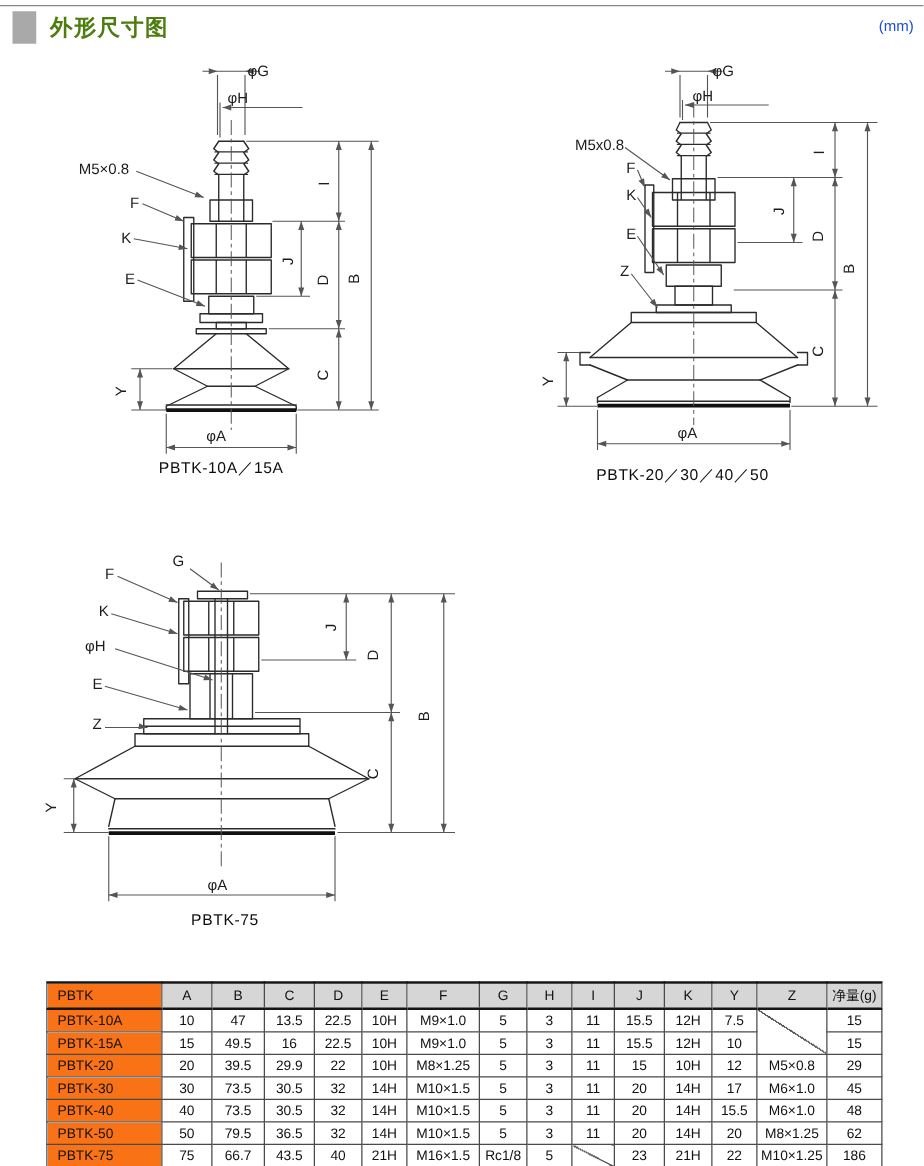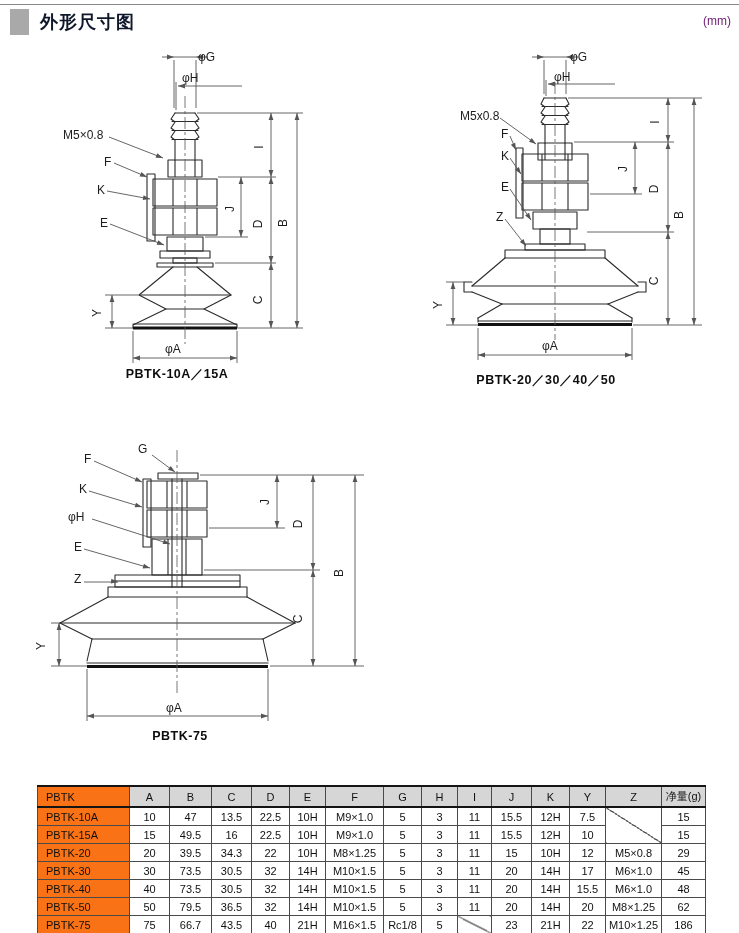--- a/index.html
+++ b/index.html
@@ -1,27 +1,27 @@
 <!DOCTYPE html>
 <html><head>
 <meta charset="utf-8">
 <style>
   html,body{margin:0;padding:0;background:#fff;}
   body{width:739px;height:933px;font-family:"Liberation Sans",sans-serif;-webkit-font-smoothing:antialiased;}
   .page{position:relative;width:739px;height:933px;background:#fff;overflow:hidden;}
   .toprule{position:absolute;left:0;top:4px;width:739px;height:1px;background:#888;}
   .titlesq{position:absolute;left:10px;top:9px;width:19px;height:26px;background:#a9a9a9;}
-  .pagetitle{position:absolute;left:40px;top:10px;font-size:18px;font-weight:bold;color:#0f172a;letter-spacing:1px;}
-  .unit{position:absolute;right:8px;top:14px;font-size:12px;color:#701a75;text-align:center;}
+  .pagetitle{position:absolute;left:40px;top:10px;font-size:18px;font-weight:bold;color:#4d7c0f;letter-spacing:1px;}
+  .unit{position:absolute;right:8px;top:14px;font-size:12px;color:#1d4ed8;text-align:center;}
   figure{position:absolute;margin:0;padding:0;}
   #fig1{left:35px;top:48px;width:280px;height:345px;}
   #fig2{left:430px;top:48px;width:300px;height:345px;}
   #fig3{left:30px;top:435px;width:345px;height:320px;}
   figure svg{position:absolute;left:0;top:0;}
-  figcaption{position:absolute;text-align:center;font-weight:bold;font-size:12.5px;color:#0d0d0d;letter-spacing:.5px;}
+  figcaption{position:absolute;text-align:center;font-weight:normal;font-size:12.5px;color:#0d0d0d;letter-spacing:.5px;}
   #fig1 figcaption{left:42px;top:318px;width:200px;}
   #fig2 figcaption{left:16px;top:324px;width:200px;text-align:center;}
   #fig3 figcaption{left:50px;top:294px;width:200px;}
   .ol{fill:none;stroke:#2b2b2b;stroke-width:1.1;stroke-linejoin:round;stroke-linecap:round;}
   .thk{fill:none;stroke:#111;stroke-width:3;}
   .dim{fill:none;stroke:#555;stroke-width:0.9;}
   .cl{fill:none;stroke:#555;stroke-width:0.8;stroke-dasharray:12 3 3 3;}
   .ah{fill:#555;stroke:none;}
   svg text{font-family:"Liberation Sans",sans-serif;font-size:12px;fill:#1c1c1c;}
   table{position:absolute;left:37px;top:785px;width:668px;border-collapse:collapse;table-layout:fixed;
@@ -324,21 +324,21 @@
           <td>11</td>
           <td>15.5</td>
           <td>12H</td>
           <td>10</td>
           <td>15</td>
         </tr>
         <tr>
           <td class="model">PBTK-20</td>
           <td>20</td>
           <td>39.5</td>
-          <td>34.3</td>
+          <td>29.9</td>
           <td>22</td>
           <td>10H</td>
           <td>M8×1.25</td>
           <td>5</td>
           <td>3</td>
           <td>11</td>
           <td>15</td>
           <td>10H</td>
           <td>12</td>
           <td>M5×0.8</td>

